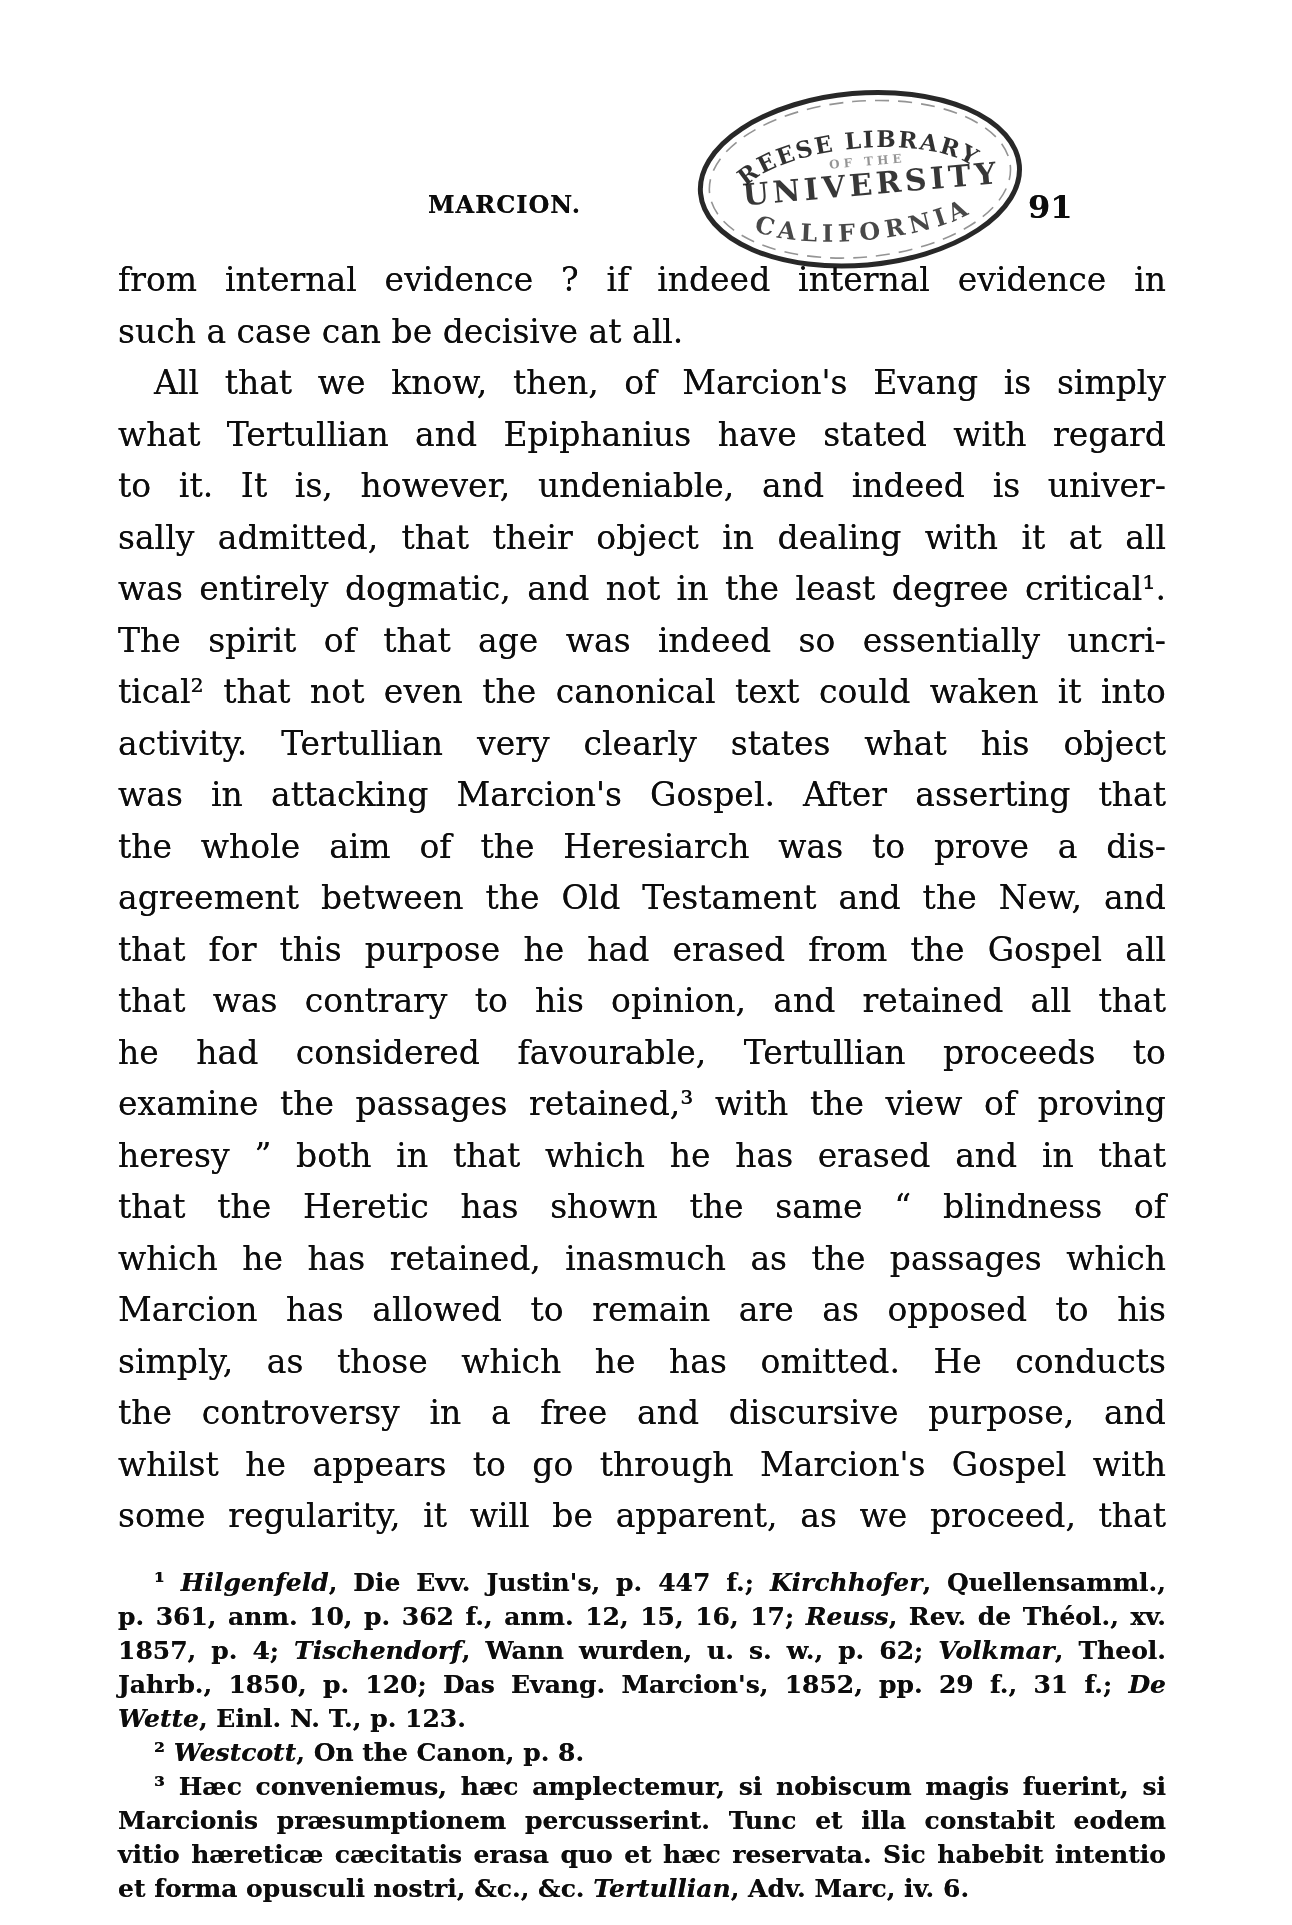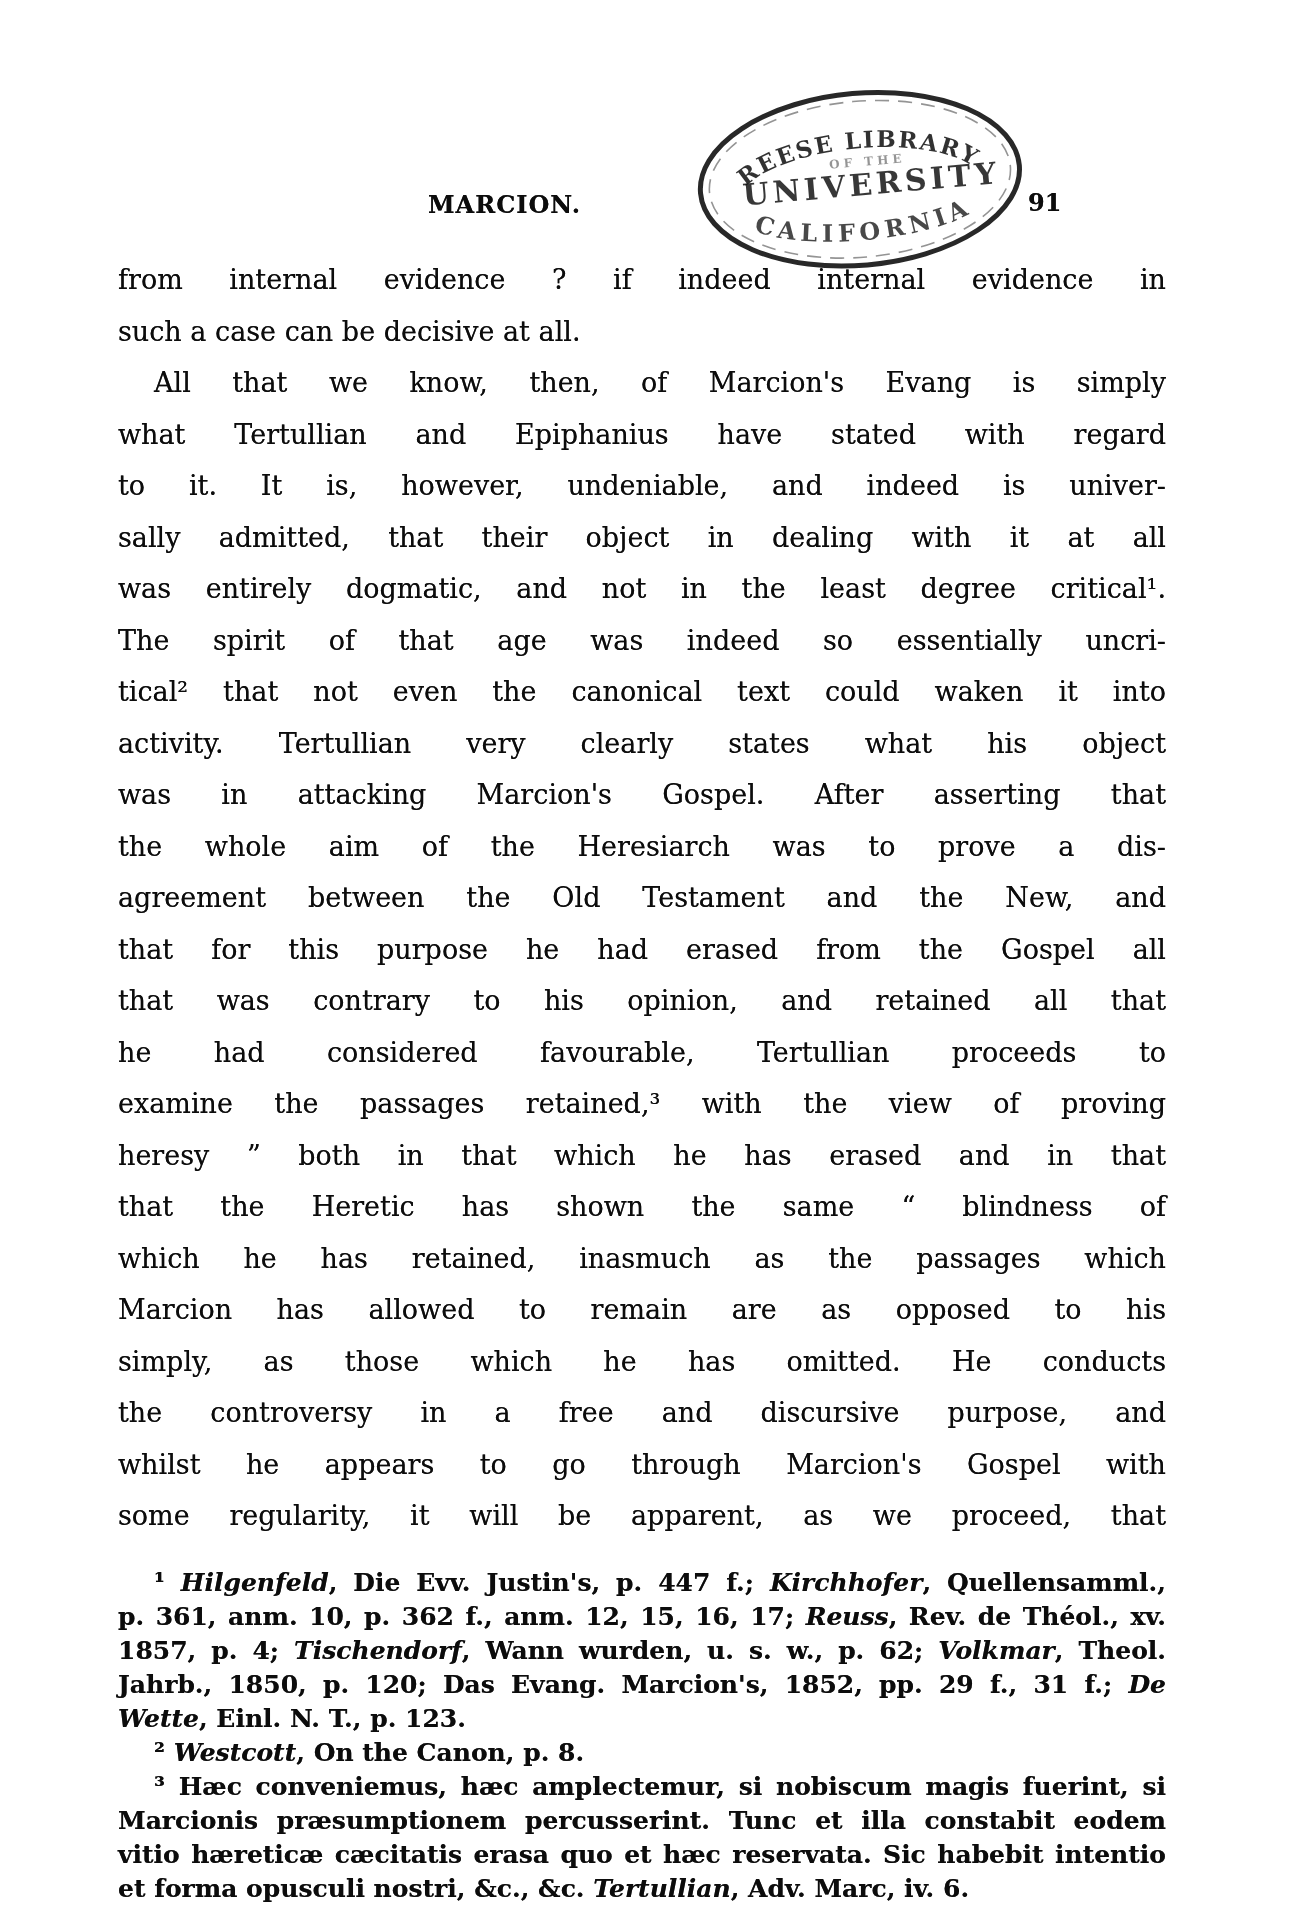--- a/index.html
+++ b/index.html
@@ -14,21 +14,21 @@
   .page{position:absolute;inset:0;}
 
   
   .running-head{
     position:absolute;left:428px;top:190px;
     font-size:24px;font-weight:700;letter-spacing:1px;
     text-shadow:0 0 .6px rgba(0,0,0,.75);
   }
   .page-number{
     position:absolute;left:1028px;top:188px;
-    font-size:24px;font-weight:700;
+    font-size:32px;font-weight:700;
     text-shadow:0 0 .6px rgba(0,0,0,.75);
   }
 
   
   .stamp{
     position:absolute;left:693px;top:84px;width:340px;height:192px;
     transform:rotate(-5deg);transform-origin:50% 50%;
     pointer-events:none;
   }
   .stamp text{
@@ -37,21 +37,21 @@
     fill:#151515;
   }
   .st-top{font-size:23px;letter-spacing:2px;opacity:.88;}
   .st-ofthe{font-size:12px;letter-spacing:4px;opacity:.45;}
   .st-univ{font-size:30px;letter-spacing:4px;opacity:.85;}
   .st-bottom{font-size:24px;letter-spacing:5px;opacity:.78;}
 
   
   .body-text{
     position:absolute;left:118px;top:254px;width:1048px;
-    font-size:27px;line-height:51.5px;
+    font-size:33px;line-height:51.5px;
     text-shadow:0 0 .6px rgba(0,0,0,.7);
   }
   .footnotes{
     position:absolute;left:118px;top:1566px;width:1048px;
     font-size:25px;line-height:34px;
     text-shadow:0 0 .5px rgba(0,0,0,.65);
     font-weight:bold;
   }
   .tline{
     text-align:justify;

